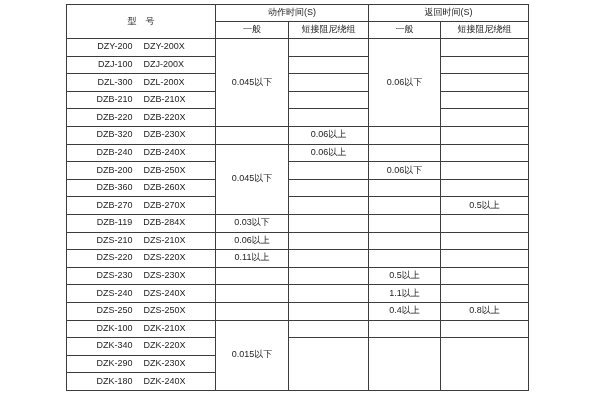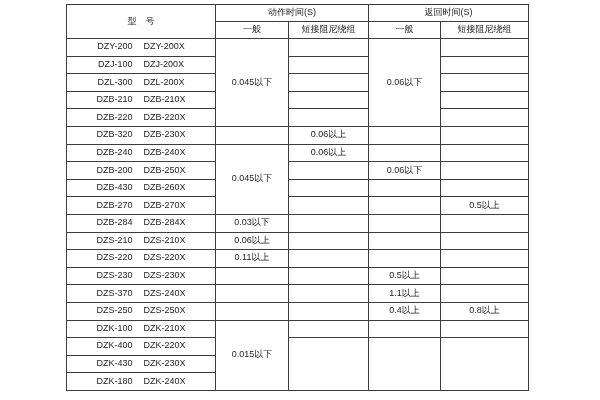--- a/index.html
+++ b/index.html
@@ -139,21 +139,21 @@
           </div>
         </td>
     <td></td>
     <td>0.06以下</td>
     <td></td>
   </tr>
 
   <tr class="drow">
     <td>
           <div class="model-pair">
-      <span>DZB-430</span>
+      <span>DZB-360</span>
       <span>DZB-260X</span>
           </div>
         </td>
     <td></td>
     <td></td>
     <td></td>
   </tr>
 
   <tr class="drow">
     <td>
@@ -163,21 +163,21 @@
           </div>
         </td>
     <td></td>
     <td></td>
     <td>0.5以上</td>
   </tr>
 
   <tr class="drow">
     <td>
           <div class="model-pair">
-      <span>DZB-284</span>
+      <span>DZB-119</span>
       <span>DZB-284X</span>
           </div>
         </td>
     <td>0.03以下</td>
     <td></td>
     <td></td>
     <td></td>
   </tr>
 
   <tr class="drow">
@@ -215,21 +215,21 @@
         </td>
     <td></td>
     <td></td>
     <td>0.5以上</td>
     <td></td>
   </tr>
 
   <tr class="drow">
     <td>
           <div class="model-pair">
-      <span>DZS-370</span>
+      <span>DZS-240</span>
       <span>DZS-240X</span>
           </div>
         </td>
     <td></td>
     <td></td>
     <td>1.1以上</td>
     <td></td>
   </tr>
 
   <tr class="drow">
@@ -254,33 +254,33 @@
         </td>
     <td rowspan="4">0.015以下</td>
     <td></td>
     <td></td>
     <td></td>
   </tr>
 
   <tr class="drow">
     <td>
           <div class="model-pair">
-      <span>DZK-400</span>
+      <span>DZK-340</span>
       <span>DZK-220X</span>
           </div>
         </td>
     <td rowspan="3"></td>
     <td rowspan="3"></td>
     <td rowspan="3"></td>
   </tr>
 
   <tr class="drow">
     <td>
           <div class="model-pair">
-      <span>DZK-430</span>
+      <span>DZK-290</span>
       <span>DZK-230X</span>
           </div>
         </td>
   </tr>
 
   <tr class="drow">
     <td>
           <div class="model-pair">
       <span>DZK-180</span>
       <span>DZK-240X</span>

